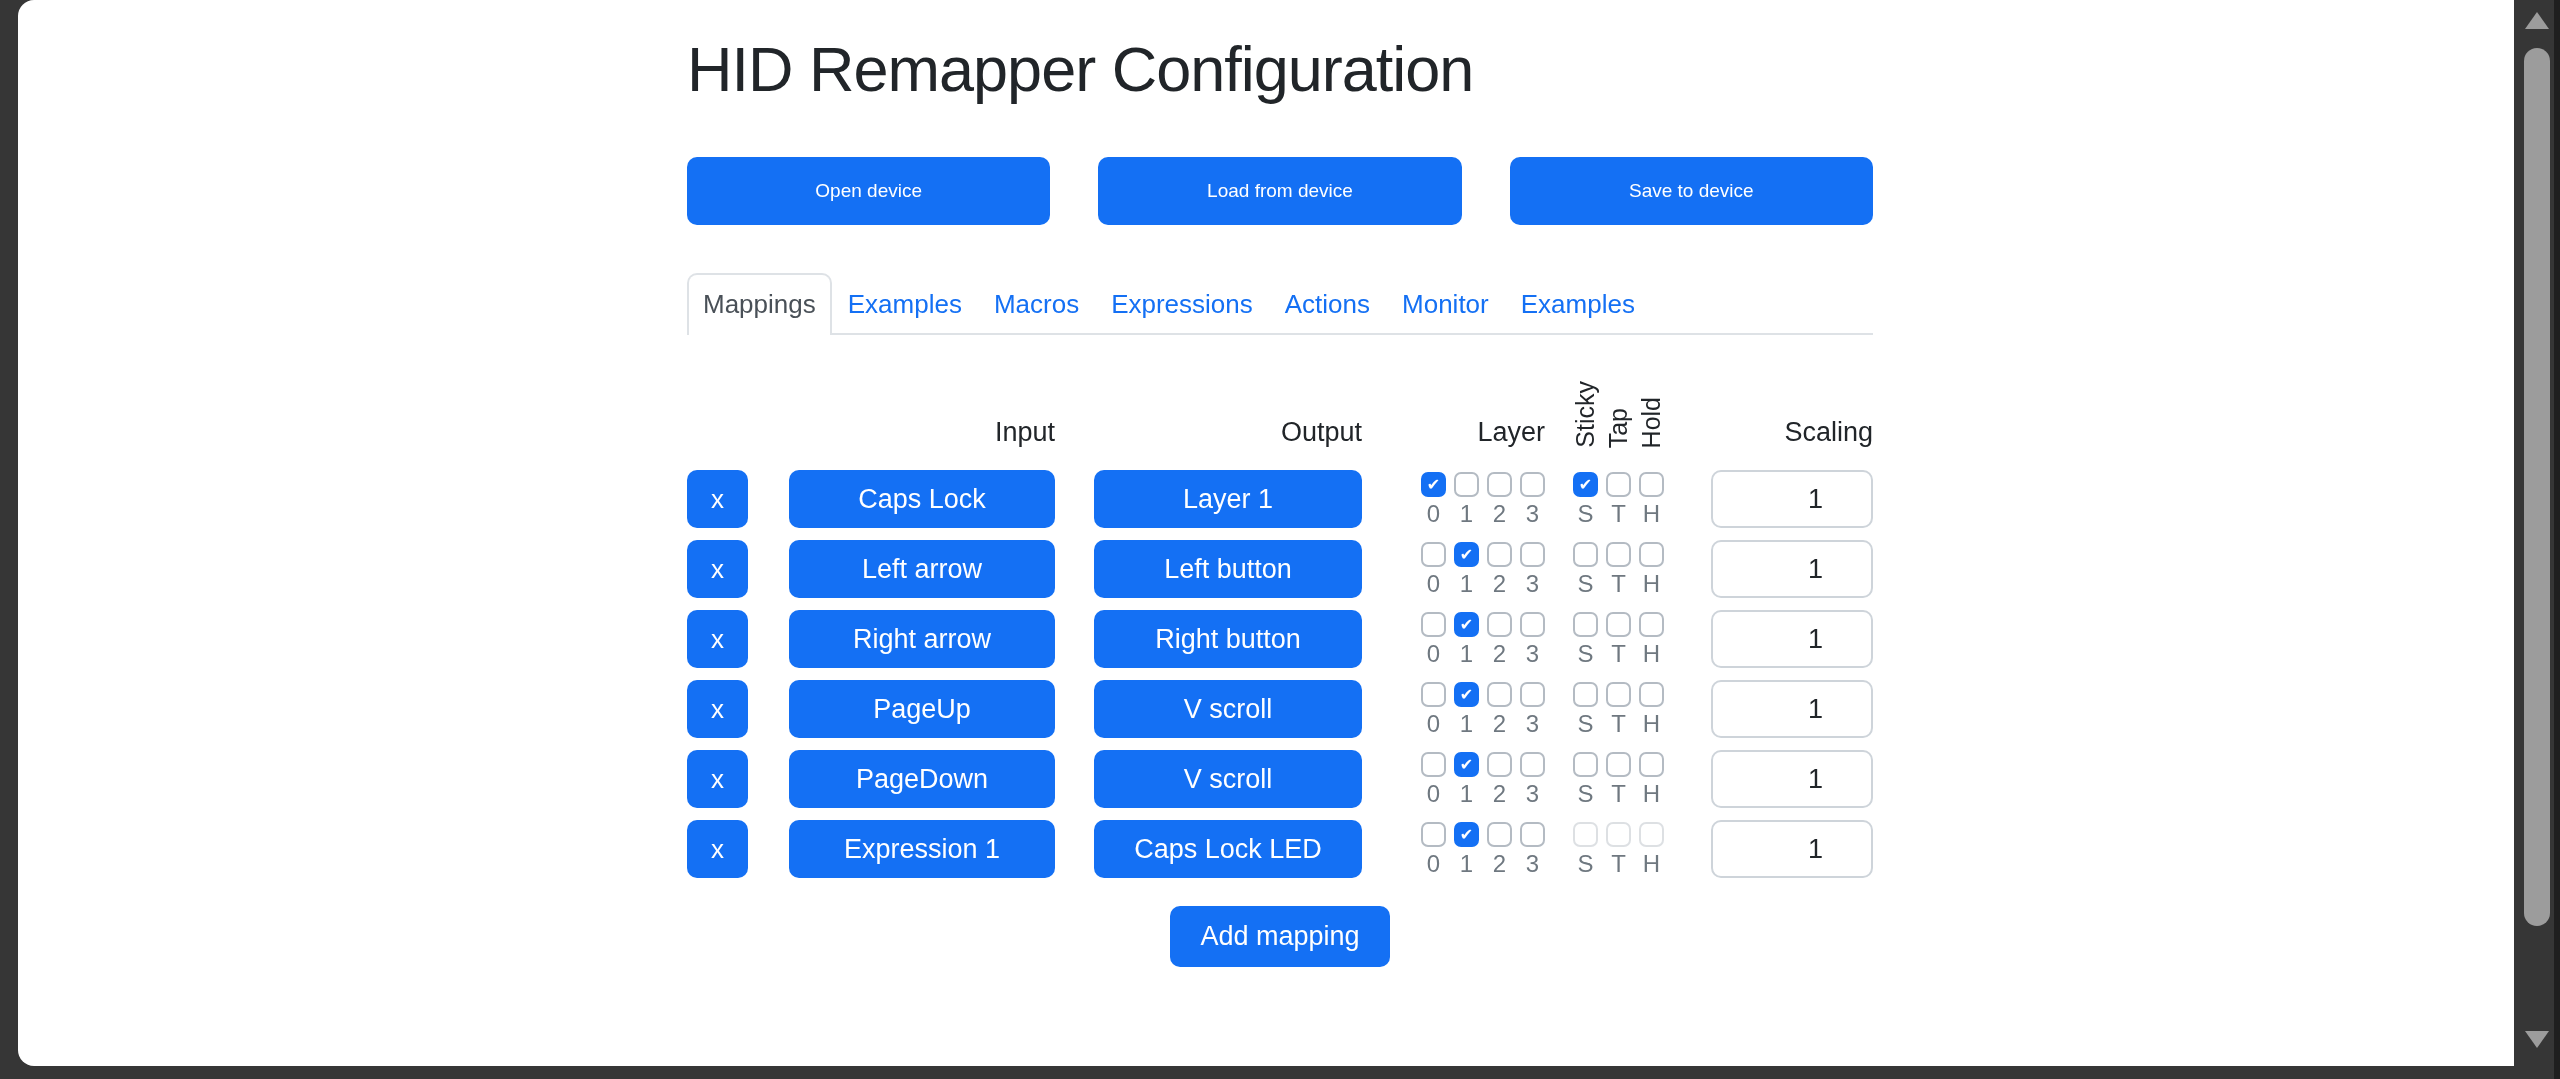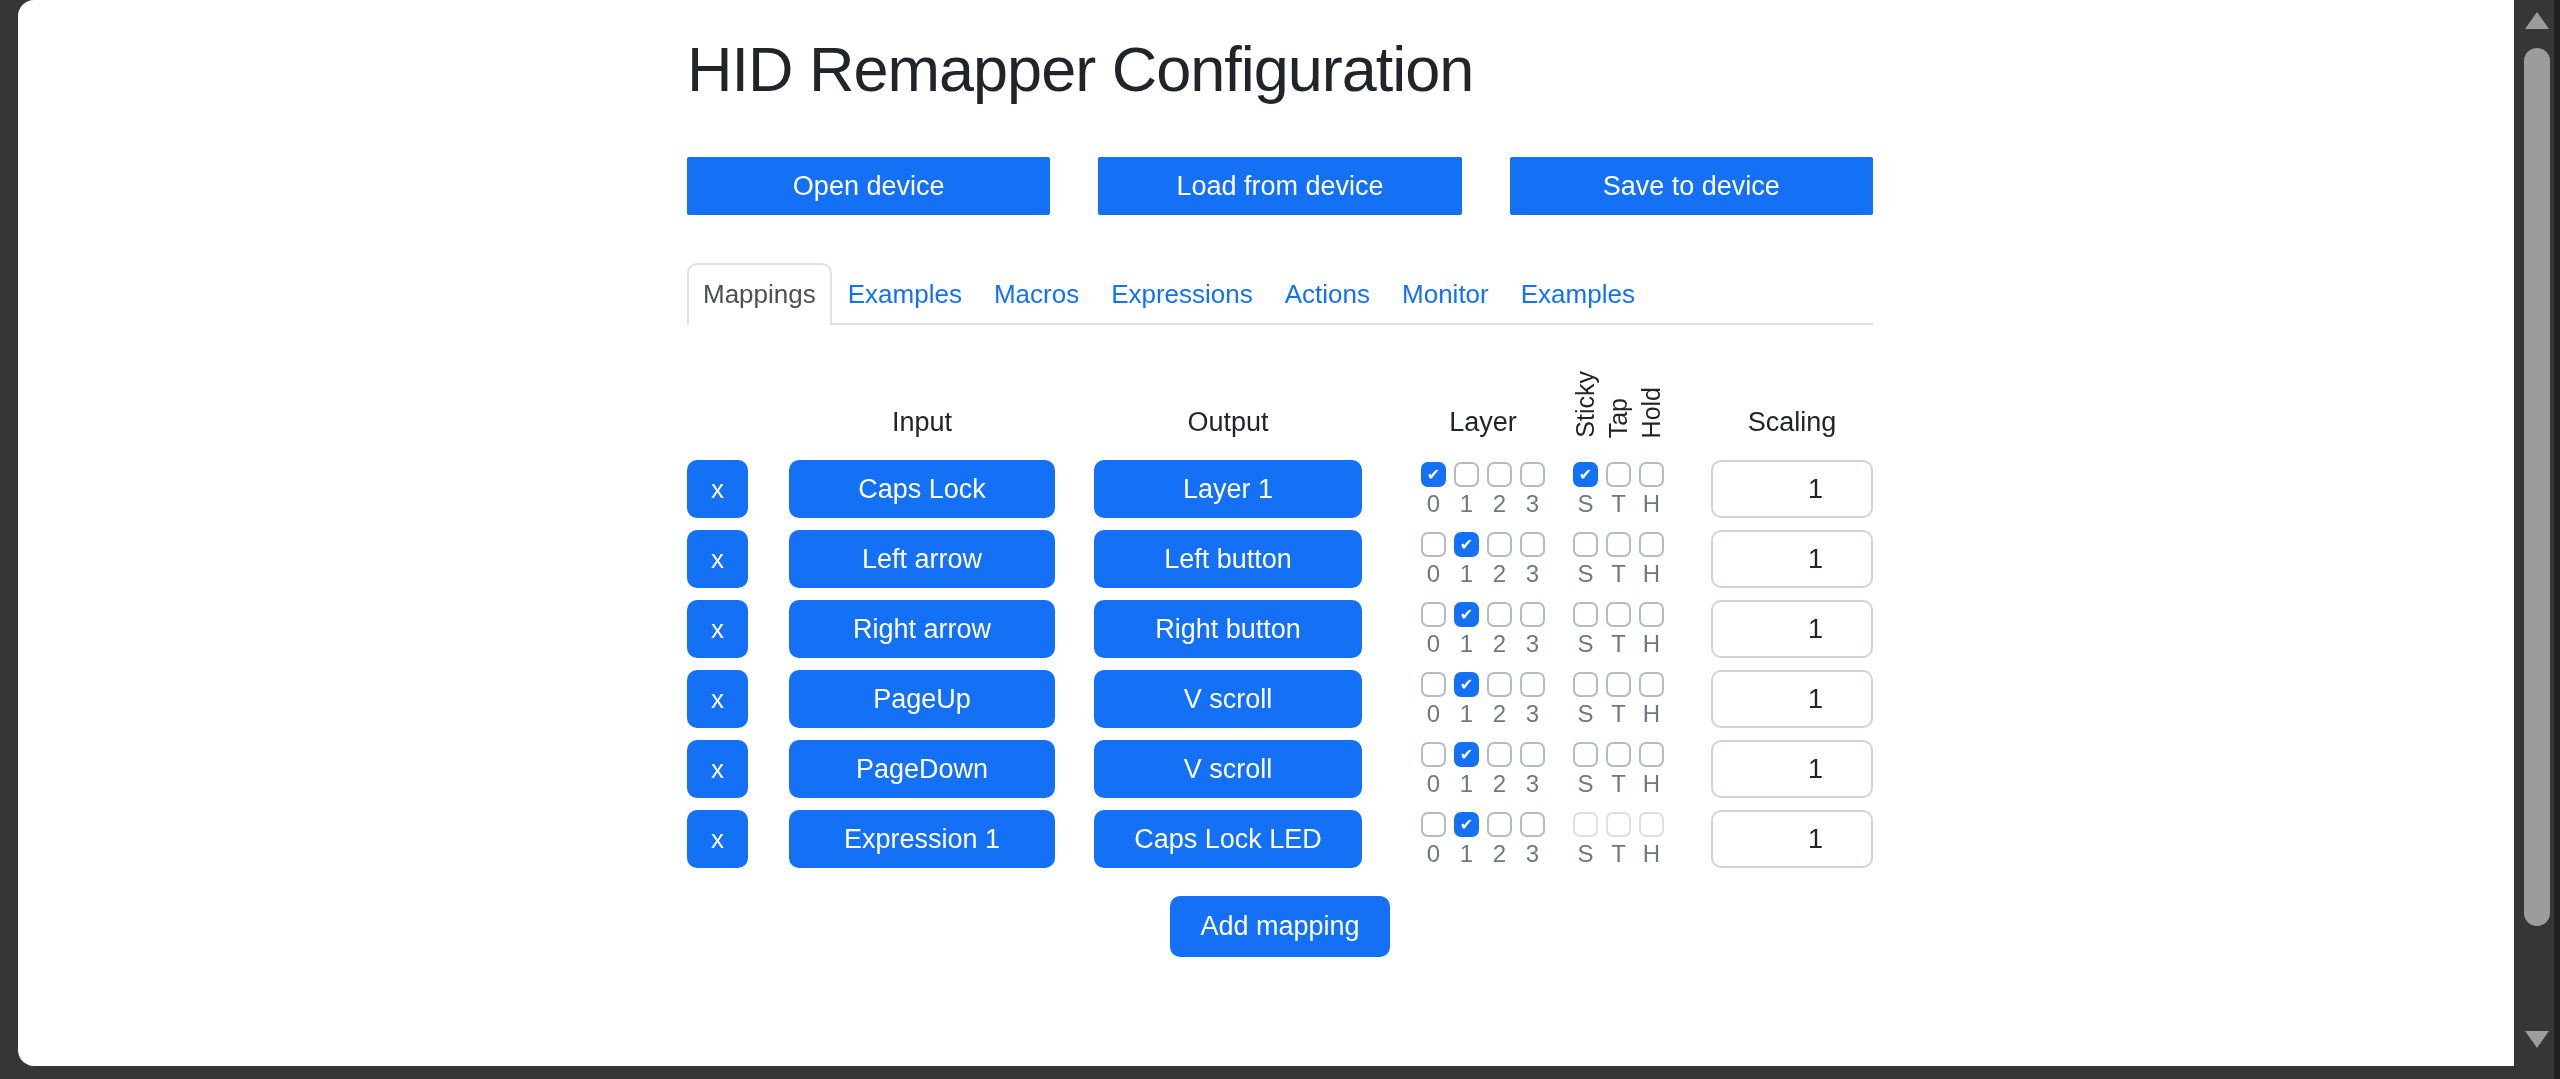--- a/index.html
+++ b/index.html
@@ -23,22 +23,22 @@
   }
   .frame-edge{position:absolute;right:0;top:0;width:6px;height:100%;background:#1f1f1f;}
   .page{
     position:absolute;left:18px;top:0;width:2496px;height:1066px;
     background:#ffffff;border-radius:16px 0 0 16px;
   }
   .content{margin-left:669px;width:1186px;}
   h1.title{font-size:63px;font-weight:500;line-height:78px;padding-top:30px;color:var(--text-dark);letter-spacing:-1px;}
   .btn-row{display:flex;gap:48px;margin-top:49px;}
   .devbtn{
-    flex:1;height:58px;background:var(--accent);color:#fff;border:none;
-    border-radius:2px;font-size:27px;font-family:inherit;cursor:pointer;
+    flex:1;height:68px;background:var(--accent);color:#fff;border:none;
+    border-radius:10px;font-size:19px;font-family:inherit;cursor:pointer;
   }
   
   .tabs{display:flex;margin-top:48px;border-bottom:2px solid var(--border-light);align-items:flex-end;}
   .tab{
     background:transparent;border:2px solid transparent;border-bottom:none;
     padding:13px 14px;font-size:26px;font-family:inherit;color:var(--accent);
     cursor:pointer;border-radius:10px 10px 0 0;line-height:32px;
   }
   .tab.active{
     color:var(--tab-active);background:#fff;
@@ -46,21 +46,21 @@
     margin-bottom:-2px;padding-bottom:15px;
   }
   
   .c-x{width:61px;}
   .c-input{width:266px;margin-left:41px;}
   .c-output{width:268px;margin-left:39px;}
   .c-layers{width:124px;margin-left:59px;}
   .c-flags{width:94px;margin-left:28px;}
   .c-scaling{width:162px;margin-left:44px;}
   .thead{display:flex;margin-top:20px;height:97px;align-items:flex-end;}
-  .hlabel{font-size:27px;color:var(--text-dark);text-align:center;padding-bottom:4px;}
+  .hlabel{font-size:27px;color:var(--text-dark);text-align:right;padding-bottom:4px;}
   .vwrap{display:flex;gap:8px;align-items:flex-end;justify-content:flex-start;padding-bottom:4px;}
   .vslot{width:25px;display:flex;justify-content:center;}
   .vslot span{
     writing-mode:vertical-rl;transform:rotate(180deg);
     font-size:25px;color:var(--text-dark);white-space:nowrap;line-height:25px;
   }
   .rows{margin-top:18px;}
   .mrow{display:flex;height:58px;margin-bottom:12px;align-items:flex-start;}
   .xbtn{
     width:61px;height:58px;background:var(--accent);color:#fff;border:none;

